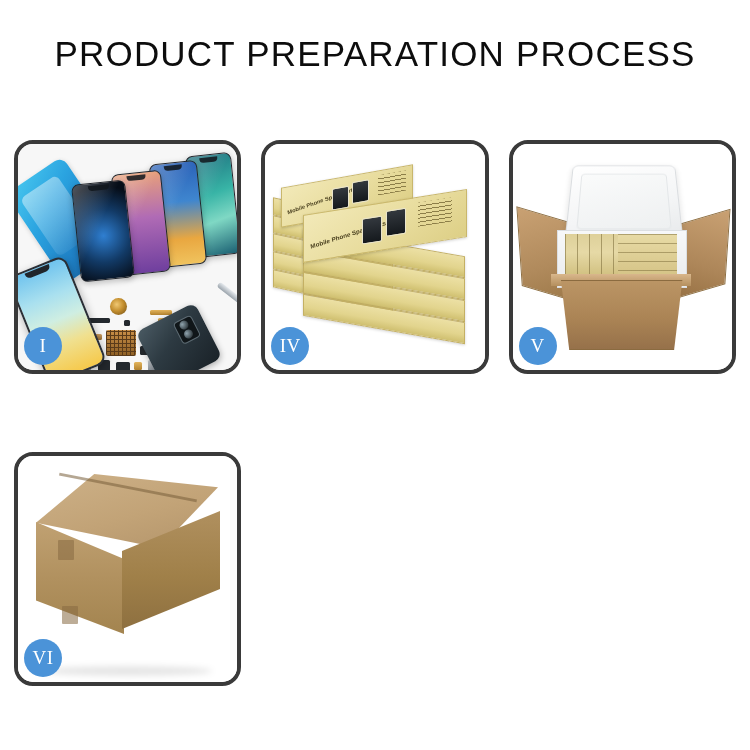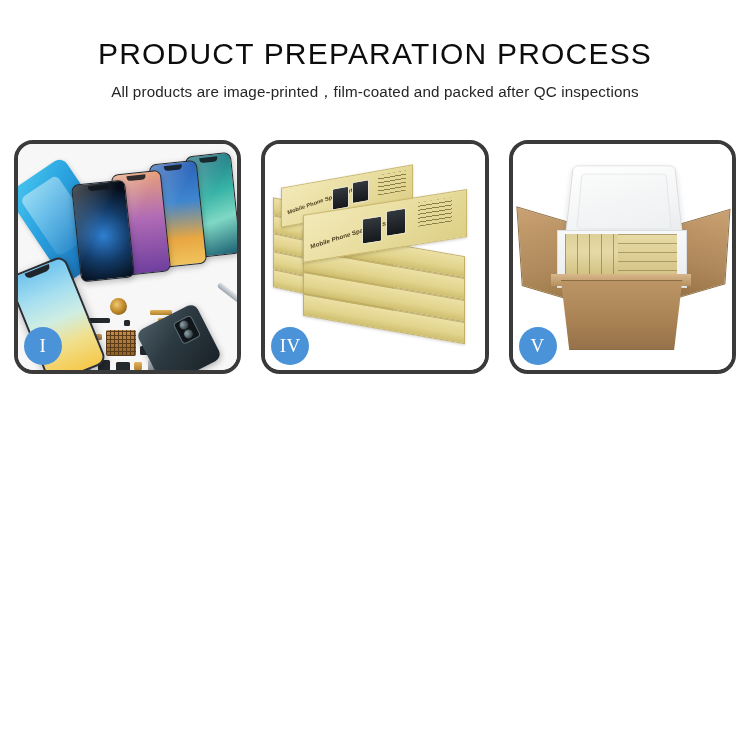--- a/index.html
+++ b/index.html
@@ -21,21 +21,21 @@
   }
 
   
   .header {
     position: absolute;
     left: 0; top: 34px;
     width: 750px;
     text-align: center;
   }
   .title {
-    font-size: 30px;
+    font-size: 35px;
     letter-spacing: 1.2px;
     color: #0d0d0d;
     font-weight: 400;
     line-height: 40px;
     white-space: nowrap;
     font-family: "Liberation Sans", sans-serif;
   }
   .subtitle {
     margin-top: 8px;
     font-size: 15.2px;
@@ -404,21 +404,20 @@
 
   .sh { position:absolute; background: rgba(0,0,0,.10); filter: blur(3px); border-radius:50%; }
 </style>
 </head>
 <body>
 
 <div class="page">
 
   <div class="header">
     <div class="title">PRODUCT PREPARATION PROCESS</div>
-    <div class="subtitle">All products are image-printed，film-coated and packed after QC inspections</div>
   </div>
 
   <div class="grid">
 
     <div class="panel">
       <div class="stage">
         <div class="p1-bg"></div>
 
         <div class="p1-blue-film"></div>
 
@@ -511,15 +510,28 @@
         <div class="p5-flap-r"></div>
         <div class="p5-lid"></div>
         <div class="p5-foam-box"></div>
         <div class="p5-inner"></div>
         <div class="p5-rim"></div>
         <div class="p5-front"></div>
         <div class="badge">V</div>
       </div>
     </div>
 
+    <div class="panel">
+      <div class="stage">
+        <div class="p6-bg"></div>
+        <div class="p6-top"></div>
+        <div class="p6-left"></div>
+        <div class="p6-right"></div>
+        <div class="p6-seam"></div>
+        <div class="p6-tape" style="left:40px; top:84px;  width:16px; height:20px;"></div>
+        <div class="p6-tape" style="left:44px; top:150px; width:16px; height:18px;"></div>
+        <div class="sh" style="left:26px; bottom:6px; width:168px; height:10px;"></div>
+        <div class="badge">VI</div>
+      </div>
+    </div>
 
   </div>
 </div>
 
 </body></html>

